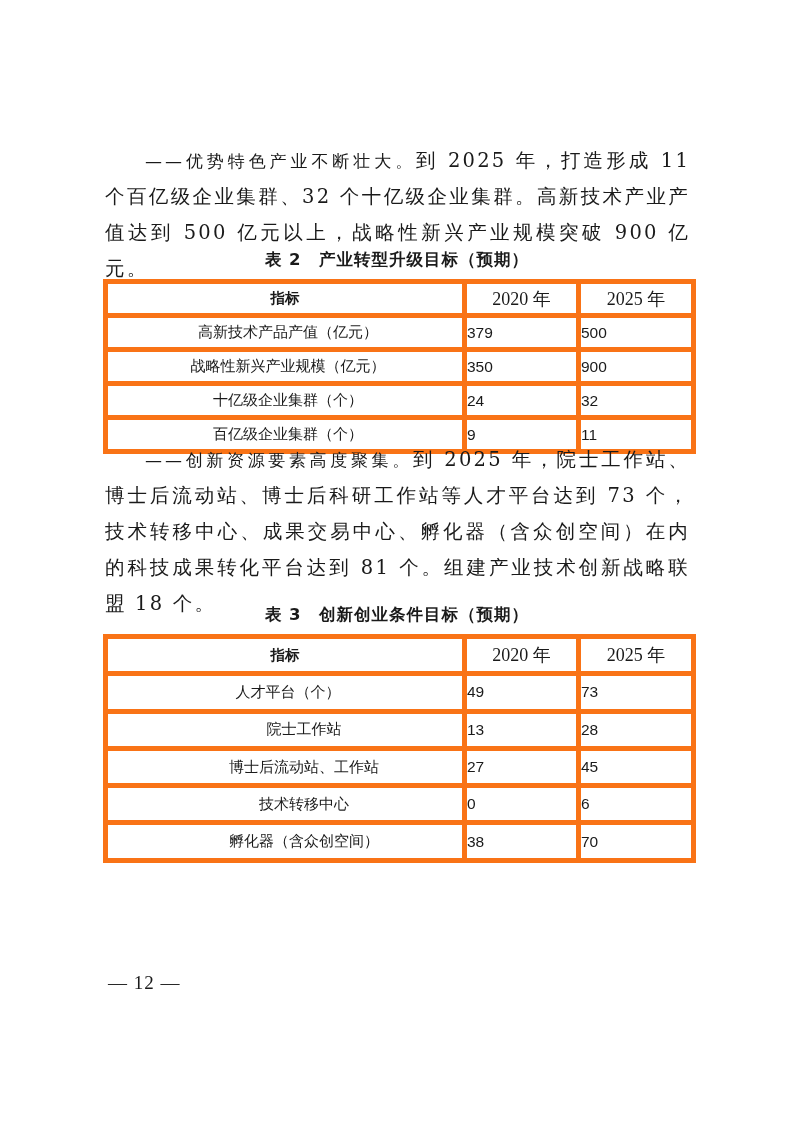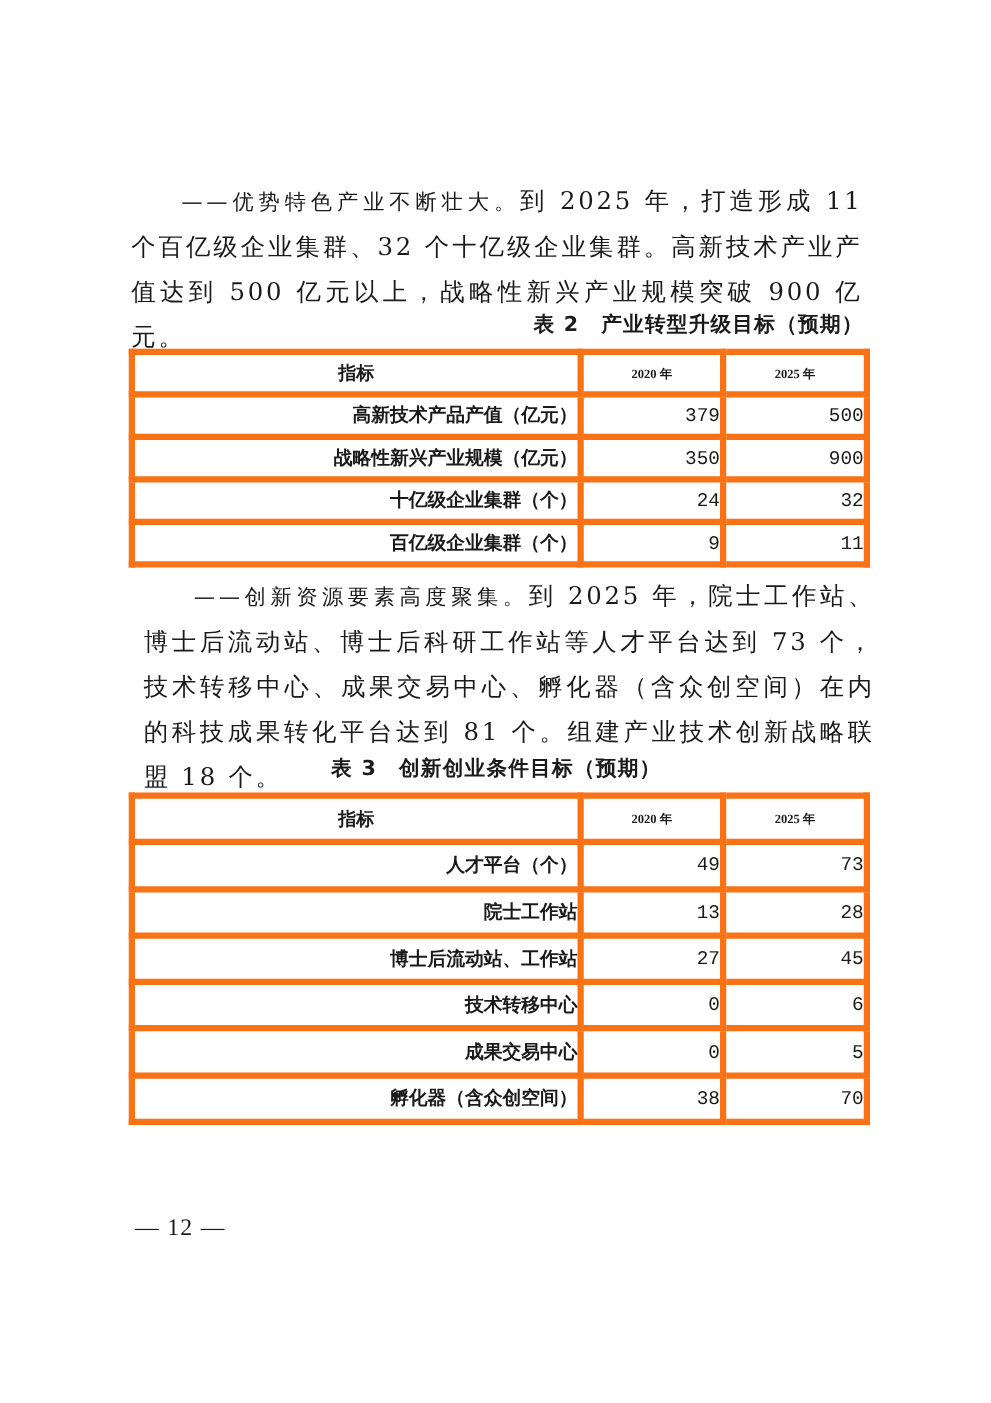--- a/index.html
+++ b/index.html
@@ -7,37 +7,37 @@
          font-family:"DejaVu Serif","Liberation Serif",serif; color:#1a1a1a; }
   .para { position:absolute; left:105px; width:585px; font-size:19.5px; line-height:36px;
           text-align:justify; letter-spacing:2.2px; margin:0; }
   .para .lead { font-family:"DejaVu Sans","Liberation Sans",sans-serif; font-size:17px; letter-spacing:3px; }
   .caption { position:absolute; left:103px; width:588px; text-align:center;
              font-family:"DejaVu Sans","Liberation Sans",sans-serif; font-weight:bold; font-size:16.5px; letter-spacing:1px; }
   table.t { position:absolute; left:103px; width:588px; border-collapse:collapse;
             border:2px solid #2b2b2b; font-size:15px; table-layout:fixed; }
   table.t td, table.t th { border:5px solid #f97316; padding:0; vertical-align:middle; }
   table.t th { font-family:"DejaVu Sans","Liberation Sans",sans-serif; font-weight:bold; font-size:14.5px; text-align:center; }
-  table.t th.yr { font-family:"Liberation Serif",serif; font-weight:bold; font-size:10px; }
-  table.t td.lbl { text-align:right; padding-left:6px;font-weight:bold; }
+  table.t th.yr { font-family:"Liberation Serif",serif; font-weight:normal; font-size:18px; }
+  table.t td.lbl { text-align:center; padding-left:6px; }
   table.t td.lbl.sub { padding-left:38px; }
-  table.t td.num { text-align:right; font-family:Liberation Mono, monospace; font-size:15.5px; }
+  table.t td.num { text-align:left; font-family:Liberation Sans, sans-serif; font-size:15.5px; }
   .c1 { width:359px; } .c2 { width:114px; } .c3 { width:115px; }
   #t2 { top:279px; } #t2 tr { height:34px; }
   #t3 { top:634px; } #t3 tr { height:37.3px; }
   .pagenum { position:absolute; left:108px; top:972px; font-family:"Liberation Serif",serif; font-size:19px; letter-spacing:1px; }
 </style>
 </head>
 <body>
 
 <p class="para" style="top:143px; text-indent:40px;">
   <span class="lead">——优势特色产业不断壮大。</span><span>到 2025 年，打造形成 11 个百亿级企业集群、32 个十亿级企业集群。高新技术产业产值达到 500 亿元以上，战略性新兴产业规模突破 900 亿元。</span>
 </p>
 
-<div class="caption" style="top:249px;text-align:right;">表 2　产业转型升级目标（预期）</div>
+<div class="caption" style="top:249px;">表 2　产业转型升级目标（预期）</div>
 
 <table class="t" id="t2">
   <colgroup>
       <col class="c1">
       <col class="c2">
       <col class="c3">
     </colgroup>
   <thead>
     <tr>
       <th>指标</th>
@@ -62,21 +62,21 @@
       <td class="num">32</td>
     </tr>
     <tr>
       <td class="lbl">百亿级企业集群（个）</td>
       <td class="num">9</td>
       <td class="num">11</td>
     </tr>
   </tbody>
 </table>
 
-<p class="para" style="top:459px; text-indent:40px;margin-left:10px;">
+<p class="para" style="top:442px; text-indent:40px;">
   <span class="lead">——创新资源要素高度聚集。</span><span>到 2025 年，院士工作站、博士后流动站、博士后科研工作站等人才平台达到 73 个，技术转移中心、成果交易中心、孵化器（含众创空间）在内的科技成果转化平台达到 81 个。组建产业技术创新战略联盟 18 个。</span>
 </p>
 
 <div class="caption" style="top:604px;">表 3　创新创业条件目标（预期）</div>
 
 <table class="t" id="t3">
   <colgroup>
       <col class="c1">
       <col class="c2">
       <col class="c3">
@@ -103,25 +103,20 @@
       <td class="lbl sub">博士后流动站、工作站</td>
       <td class="num">27</td>
       <td class="num">45</td>
     </tr>
     <tr>
       <td class="lbl sub">技术转移中心</td>
       <td class="num">0</td>
       <td class="num">6</td>
     </tr>
     <tr>
-      <td class="lbl sub">成果交易中心</td>
-      <td class="num">0</td>
-      <td class="num">5</td>
-    </tr>
-    <tr>
       <td class="lbl sub">孵化器（含众创空间）</td>
       <td class="num">38</td>
       <td class="num">70</td>
     </tr>
   </tbody>
 </table>
 
 <div class="pagenum">—  12  —</div>
 
 </body></html>

